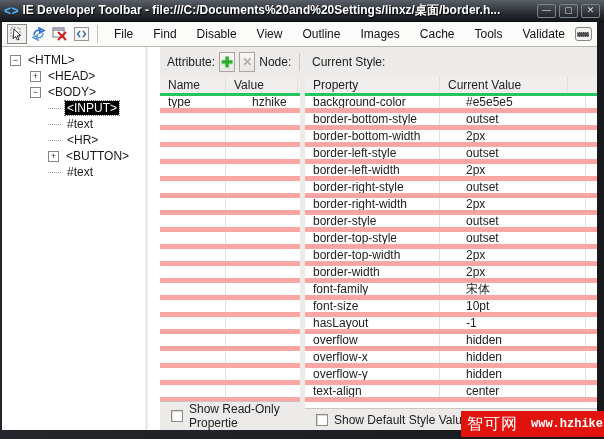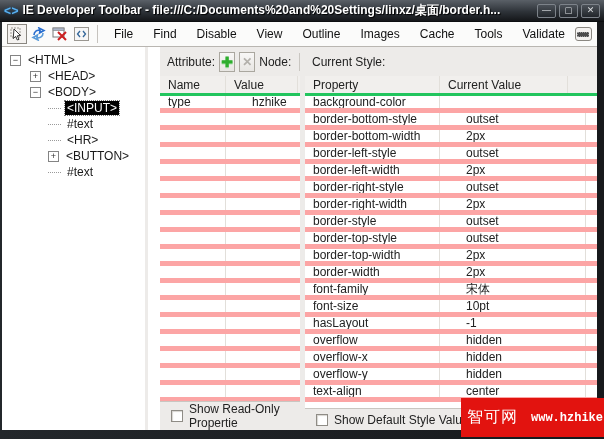--- a/index.html
+++ b/index.html
@@ -78,21 +78,21 @@
   .c-name { flex:0 0 66px; } .c-vala { flex:0 0 72px; }
   .c-prop { flex:0 0 135px; } .c-valb { flex:0 0 128px; }
   .c-x { flex:1; border-right:none; }
 
   .footer { flex:0 0 22px; background:#edebe9; border-top:1px solid #c9c6c1;
     display:flex; align-items:center; gap:6px; padding-left:11px; font-size:12px; color:#222; }
   .checkbox { width:12px; height:12px; background:#fff; border:1px solid #8f8c86;
     box-shadow:inset 1px 1px 1px #d7d5d1; flex:0 0 12px; }
 
   
-  .watermark { position:absolute; right:0; bottom:2px; width:143px; height:39px;
+  .watermark { position:absolute; right:0; bottom:2px; width:143px; height:26px;
     background:#e2130f; color:#fff; display:flex; align-items:center; gap:13px;
     padding:0 6px; z-index:9;margin-left:28px; }
   .wm-brand { font-size:16px; letter-spacing:1px; white-space:nowrap; }
   .wm-url { font-family:"Liberation Mono", monospace; font-size:12px; font-weight:bold; white-space:nowrap; }
 
   svg { display:block; }
 </style>
 </head>
 <body>
 
@@ -320,20 +320,21 @@
         </div>
         <div class="table style-table">
           <div class="thead">
             <span class="cell c-prop">Property</span>
             <span class="cell c-valb">Current Value</span>
             <span class="cell c-x"></span>
           </div>
           <div class="tbody">
               <div class="trow">
                 <span class="cell c-prop">background-color</span>
+                <span class="cell c-valb">#e5e5e5</span>
                 <span class="cell c-x"></span>
               </div>
               <div class="trow">
                 <span class="cell c-prop">border-bottom-style</span>
                 <span class="cell c-valb">outset</span>
                 <span class="cell c-x"></span>
               </div>
               <div class="trow">
                 <span class="cell c-prop">border-bottom-width</span>
                 <span class="cell c-valb">2px</span>

